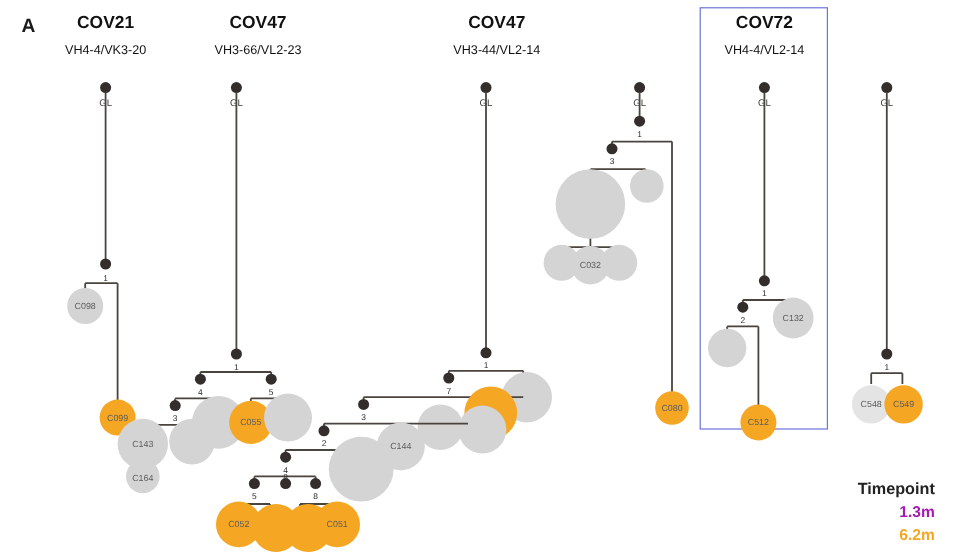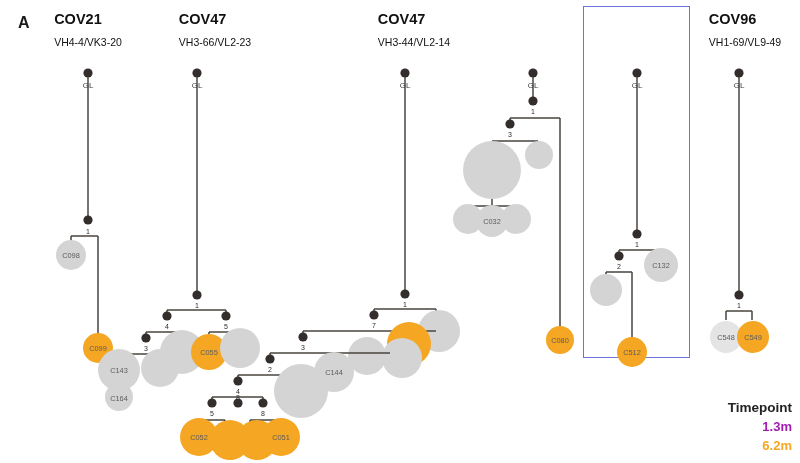--- a/index.html
+++ b/index.html
@@ -29,21 +29,21 @@
     position: absolute;
     left: 18px;
     top: 14px;
     font-size: 16px;
     font-weight: bold;
     color: #1a1a1a;
     letter-spacing: 0.2px;
   }
   .clone-head {
     position: absolute;
-    text-align: left;
+    text-align: center;
     transform: translateX(-50%);
   }
   .clone-title {
     font-size: 14.5px;
     font-weight: bold;
     color: #111111;
     line-height: 18px;
     white-space: nowrap;
   }
   .clone-genes {
@@ -56,21 +56,21 @@
   }
   .highlight-box {
     position: absolute;
     border: 1.1px solid #6c74d8;
     box-sizing: border-box;
     background: transparent;
     pointer-events: none;
   }
   .legend {
     position: absolute;
-    right: 8px;
+    right: 21px;
     bottom: 8px;
     text-align: right;
     line-height: 19px;
   }
   .legend-title {
     font-size: 13.5px;
     font-weight: bold;
     color: #222222;
   }
   .legend-item {
@@ -112,23 +112,23 @@
     <div class="clone-genes">VH4-4/VK3-20</div>
   </div>
   <div class="clone-head" style="left:215px; top:10px;">
     <div class="clone-title">COV47</div>
     <div class="clone-genes">VH3-66/VL2-23</div>
   </div>
   <div class="clone-head" style="left:414px; top:10px;">
     <div class="clone-title">COV47</div>
     <div class="clone-genes">VH3-44/VL2-14</div>
   </div>
-  <div class="clone-head" style="left:745px; top:10px;">
-    <div class="clone-title">COV96</div>
-    <div class="clone-genes">VH1-69/VL9-49</div>
+  <div class="clone-head" style="left:637px; top:10px;">
+    <div class="clone-title">COV72</div>
+    <div class="clone-genes">VH4-4/VL2-14</div>
   </div>
 
   <div class="highlight-box" style="left:583px; top:6px; width:107px; height:352px;"></div>
 
   <svg id="tree-svg" viewBox="0 0 800 463">
 
     <g id="g-cov21">
       <circle cx="88" cy="73" r="4.6" fill="#332e2b"></circle>
       <text class="gl-label" x="88" y="88">GL</text>
       <path d="M88,77 L88,218" stroke="#4a443f" stroke-width="1.5" fill="none"></path>

